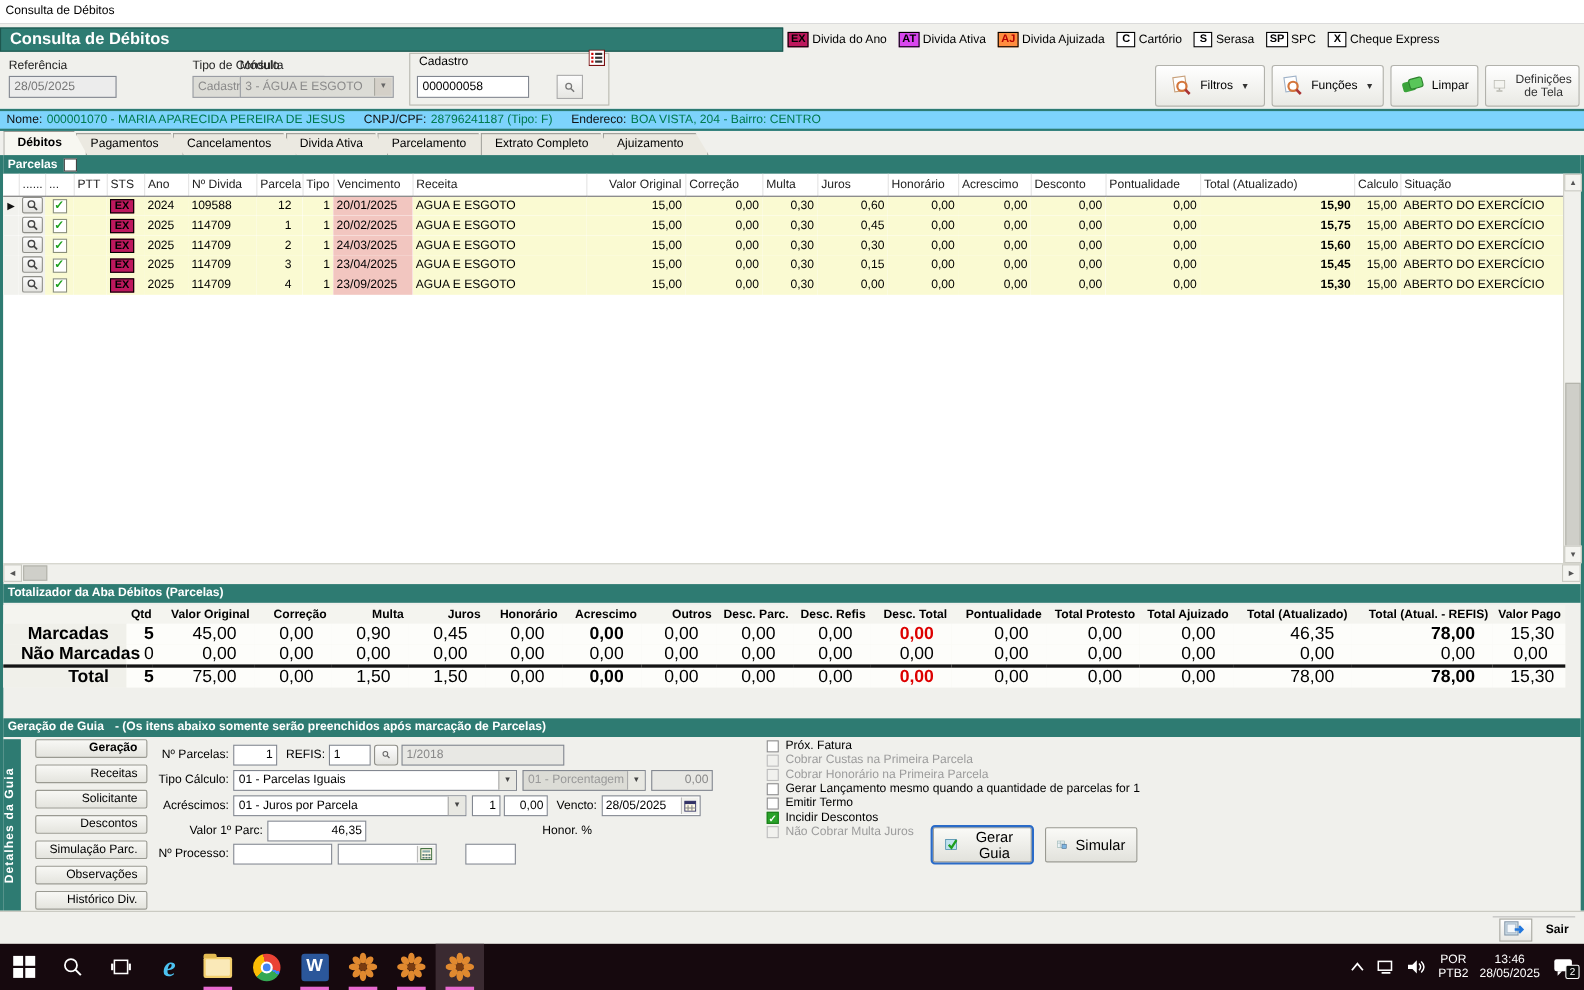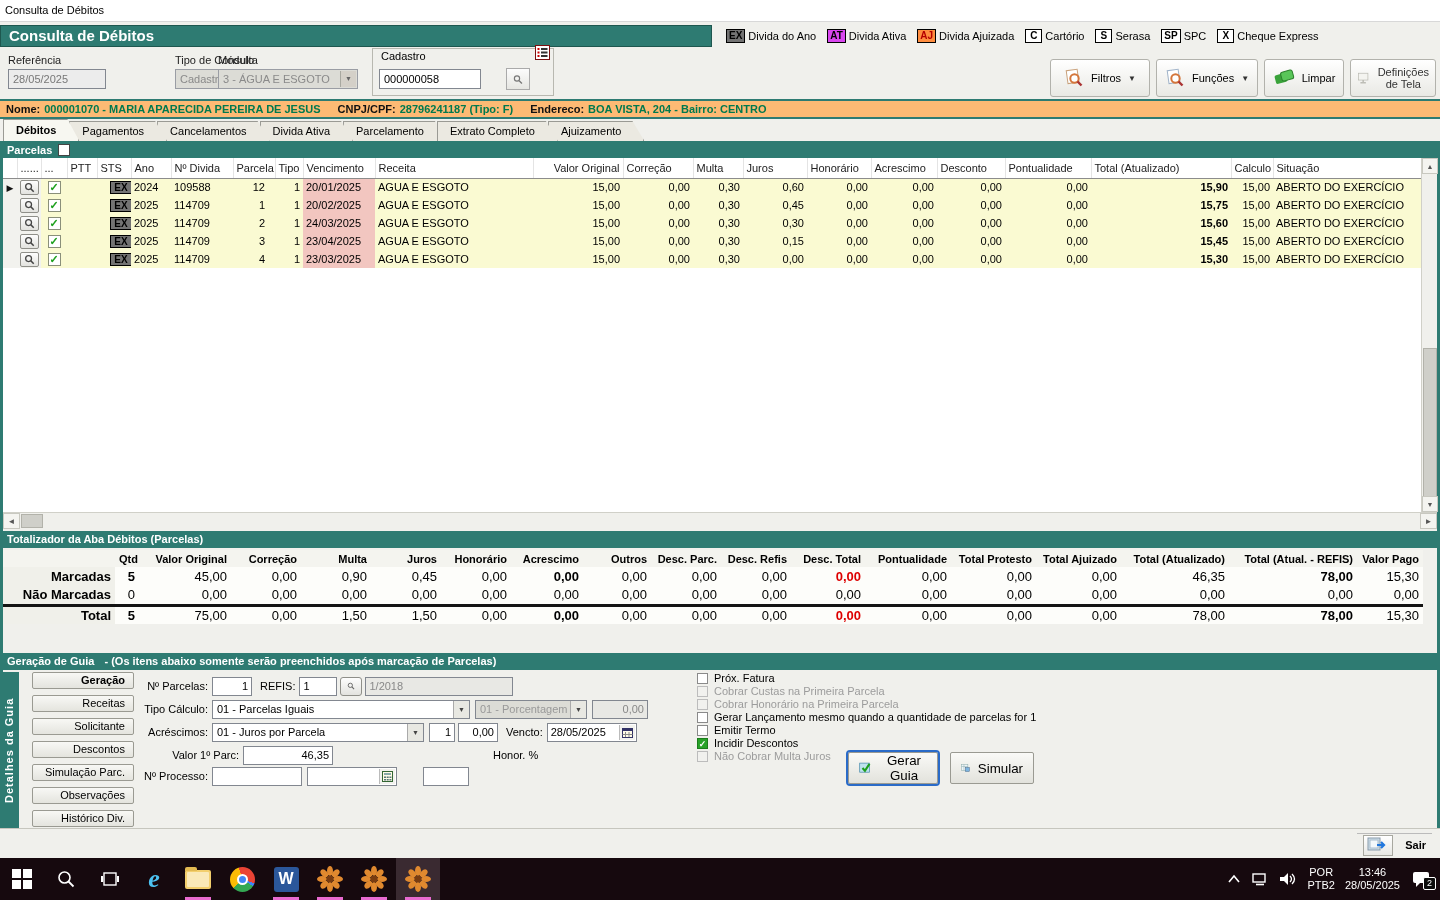--- a/index.html
+++ b/index.html
@@ -13,40 +13,40 @@
   .titlebar { position:absolute; top:0; left:0; right:0; height:22px; background:#ffffff;
     border-bottom:1px solid #d8d8d8; line-height:21px; padding-left:5px; font-size:11px; }
   
   .headerrow { position:absolute; top:22px; left:0; right:0; height:26px; background:#f0f0ec; }
   .apptitle { position:absolute; left:0; top:3px; width:712px; height:22px; background:#2e7b72;
     border:1px solid #1e574f; color:#fff; font-size:15px; font-weight:bold; line-height:20px; padding-left:8px; }
   .legend { position:absolute; left:716px; right:2px; top:3px; height:22px; display:flex; align-items:center; gap:5px; }
   .lg-item { display:flex; align-items:center; gap:3px; margin-right:6px; }
   .badge { display:inline-block; min-width:17px; padding:0 2px; height:14px; line-height:12px; text-align:center;
     font-weight:bold; font-size:10px; border:1px solid #000; background:#fff; }
-  .badge.ex { background:#737373;margin-left:10px; } .badge.at { background:#d946ef; } .badge.aj { background:#ff8d3f; color:#b50000; }
+  .badge.ex { background:#be185d; } .badge.at { background:#d946ef; } .badge.aj { background:#ff8d3f; color:#b50000; }
   
   .formrow { position:absolute; top:48px; left:0; right:0; height:51px; background:#f0f0ec; }
   .fld { position:absolute; }
   .fld .flabel { display:block; margin-bottom:3px; color:#222; }
   .tbox { height:20px; border:1px solid #828790; background:#fff; padding:0 4px; line-height:18px; font-size:11px; }
   .tbox.dis { background:#ececec; color:#777; }
   .dd { position:relative; background:#dcdcd6; color:#8a8a8a; border:1px solid #9a9da4; height:20px; line-height:18px; padding:0 20px 0 4px; }
   .dd .arr { position:absolute; right:1px; top:1px; bottom:1px; width:16px; background:#d4d0c8; border-left:1px solid #a8a8a0;
     font-size:7px; color:#666; display:flex; align-items:center; justify-content:center; }
   .groupbox { position:absolute; left:372px; top:0px; width:182px; height:48px; border:1px solid #b8b8b0; }
   .groupbox .glabel { position:absolute; left:8px; top:1px; }
   .mini-btn { width:24px; height:22px; background:linear-gradient(#fcfcfc,#e6e6e2); border:1px solid #aaa;
     display:inline-flex; align-items:center; justify-content:center; }
   .tbtn { position:absolute; top:11px; height:38px; background:linear-gradient(#ffffff,#e9e9e4); border:1px solid #b2b2ac;
     border-radius:3px; display:flex; align-items:center; justify-content:center; gap:7px; font-size:11px; }
   .tbtn .caret { font-size:8px; color:#333; }
   
-  .namebar { position:absolute; top:99px; left:0; right:0; height:20px; background:#fdba74;
-    border-top:2px solid #2e7b72; border-bottom:2px solid #2e7b72; line-height:16px; padding-left:6px; font-weight:bold; }
+  .namebar { position:absolute; top:99px; left:0; right:0; height:20px; background:#7dd3fc;
+    border-top:2px solid #2e7b72; border-bottom:2px solid #2e7b72; line-height:16px; padding-left:6px; font-weight:normal; }
   .namebar .lab { color:#111; margin-right:4px; }
   .namebar .val { color:#00794e; margin-right:14px; }
   
   .tabs { position:absolute; top:119px; left:3px; right:3px; height:22px; display:flex; align-items:flex-end; }
   .tab { height:20px; line-height:19px; padding:0 22px 0 12px; background:#ebe9e1; border:1px solid #9a9a94; border-bottom:none;
     clip-path:polygon(0 0, calc(100% - 12px) 0, 100% 100%, 0 100%); margin-right:-10px; position:relative; }
   .tab.active { height:22px; line-height:21px; font-weight:bold; background:#f7f7f1; z-index:5; }
   .t1{z-index:4}.t2{z-index:3}.t3{z-index:2}.t4{z-index:1}.t5{z-index:1}.t6{z-index:0}
   
   .edge { position:absolute; width:3px; background:#2e7b72; top:141px; height:687px; }
@@ -78,21 +78,21 @@
   .vthumb { position:absolute; left:1px; width:14px; top:190px; height:150px; background:#cfcfc9; border:1px solid #b2b2aa; }
   .hsb { position:absolute; top:512px; left:3px; width:1434px; height:17px; background:#f0f0ec; border-top:1px solid #d0d0c8; }
   .hbtn { position:absolute; top:0; width:17px; height:16px; background:#f4f4f0; border:1px solid #c8c8c0;
     display:flex; align-items:center; justify-content:center; font-size:8px; color:#555; }
   .hthumb { position:absolute; top:1px; left:18px; width:22px; height:14px; background:#cfcfc9; border:1px solid #b2b2aa; }
   
   .totbar { position:absolute; top:531px; left:3px; right:3px; height:17px; background:#2e7b72; color:#fff;
     font-weight:bold; line-height:16px; padding-left:4px; }
   .tot { position:absolute; top:550px; left:3px; width:1420px; background:#f4f4ef; }
   .tot th { font-weight:bold; text-align:right; height:17px; padding:0 4px; font-size:11px; white-space:nowrap; overflow:hidden; }
-  .tot td { height:19px; padding:0 4px; text-align:right; background:#fdfdfa; font-size:13px; white-space:nowrap; }
+  .tot td { height:19px; padding:0 16px; text-align:right; background:#fdfdfa; font-size:16px; white-space:nowrap; }
   .tot td.rlab { background:#f0f0ea; font-weight:bold; }
   .tot .qtd { text-align:right; }
   .tot td.bold { font-weight:bold; }
   .tot td.red { color:#dd0000; font-weight:bold; }
   .tot tr.totalrow td { border-top:3px solid #141414; }
   
   .gerbar { position:absolute; top:653px; left:3px; right:3px; height:17px; background:#2e7b72; color:#fff;
     font-weight:bold; line-height:16px; padding-left:4px; }
   .gerbar .note { margin-left:10px; }
   .vstrip { position:absolute; top:672px; left:3px; width:16px; height:156px; background:#2e7b72; color:#fff;
@@ -460,21 +460,21 @@
                 <line x1="7.4" y1="7.4" x2="10.6" y2="10.6" stroke="#444" stroke-width="1.7"></line>
               </svg>
             </button></td>
         <td class="ico" style="background:#fafad2;"><span class="gchk">✓</span></td>
         <td></td>
         <td><span class="badge ex small">EX</span></td>
         <td>2025</td>
         <td>114709</td>
         <td class="num" style="padding-right:10px;">4</td>
         <td class="num">1</td>
-        <td class="venc">23/03/2025</td>
+        <td class="venc">23/09/2025</td>
         <td>AGUA E ESGOTO</td>
         <td class="num">15,00</td>
         <td class="num">0,00</td>
         <td class="num">0,30</td>
         <td class="num">0,00</td>
         <td class="num">0,00</td>
         <td class="num">0,00</td>
         <td class="num">0,00</td>
         <td class="num">0,00</td>
         <td class="num totalb">15,30</td>

